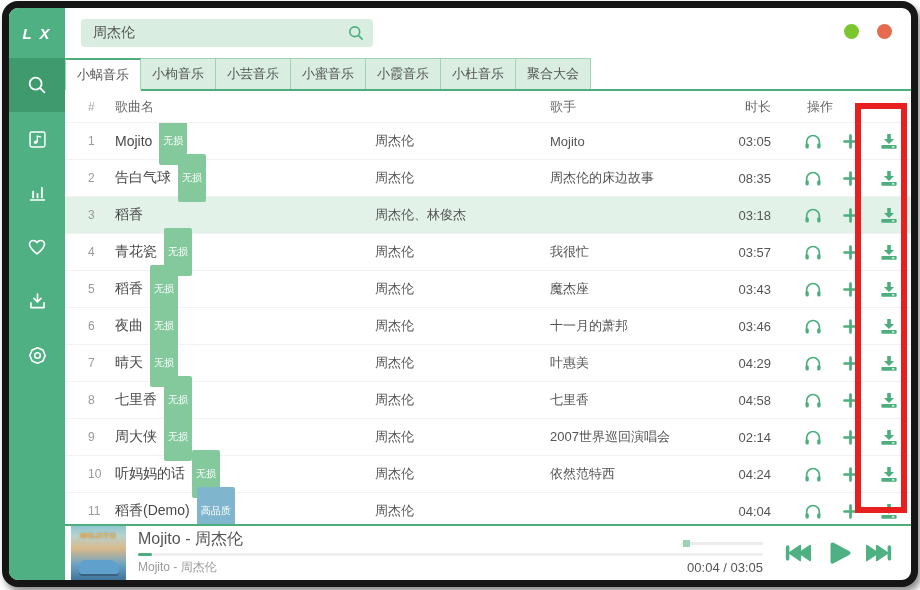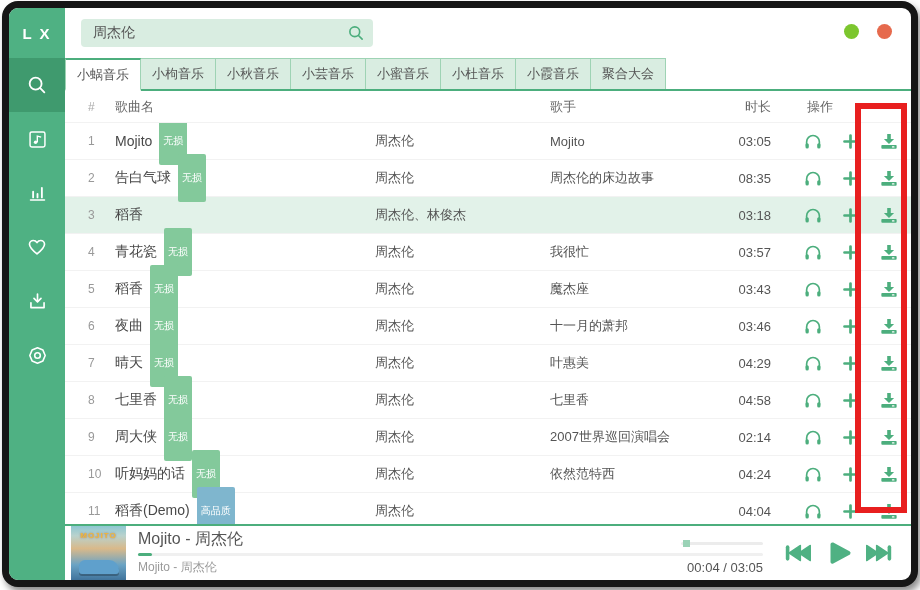--- a/index.html
+++ b/index.html
@@ -19,21 +19,21 @@
   body{width:920px;height:590px;position:relative;background:#fff;
        font-family:"Liberation Sans","DejaVu Sans",sans-serif;}
   .frame{position:absolute;left:2px;top:1px;width:916px;height:586px;
          border:7px solid #161616;border-radius:16px;background:#fff;overflow:hidden;
          box-shadow:3px 5px 7px rgba(0,0,0,.45);}
   .app{position:relative;width:100%;height:100%;display:flex;flex-direction:column;}
 
   
   .top{flex:0 0 50px;display:flex;}
   .logo{width:56px;background:var(--green);color:#fff;display:flex;align-items:center;
-        justify-content:center;font-weight:bold;font-size:15px;letter-spacing:2px;}
+        justify-content:center;font-weight:bold;font-size:15px;letter-spacing:2px;font-style:italic;}
   .header{flex:1;position:relative;display:flex;align-items:center;padding-left:16px;}
   .searchbar{width:292px;height:28px;background:var(--light-green);border-radius:4px;
              display:flex;align-items:center;padding:0 8px 0 10px;}
   .searchbar input{flex:1;background:transparent;border:none;outline:none;font-size:14px;
                    color:#555;font-family:inherit;}
   .dot{position:absolute;top:16px;width:15px;height:15px;border-radius:50%;cursor:pointer;}
   .dot.min{right:52px;}
   .dot.close{right:19px;}
 
   
@@ -181,25 +181,24 @@
               <circle cx="12" cy="12" r="3.2" fill="none" stroke="#fff" stroke-width="1.8"></circle>
             </svg>
           </span>
         </div>
       </div>
 
       <div class="main">
         <div class="tabs">
             <div class="tab active">小蜗音乐</div>
             <div class="tab">小枸音乐</div>
-            <div class="tab">小秋音乐</div>
             <div class="tab">小芸音乐</div>
             <div class="tab">小蜜音乐</div>
+            <div class="tab">小霞音乐</div>
             <div class="tab">小杜音乐</div>
-            <div class="tab">小霞音乐</div>
             <div class="tab">聚合大会</div>
           </div>
 
         <div class="thead">
           <div class="c-num">#</div>
           <div class="c-name">歌曲名</div>
           <div class="c-artist">歌手</div>
           <div class="c-time">时长</div>
           <div class="c-ops">操作</div>
         </div>

